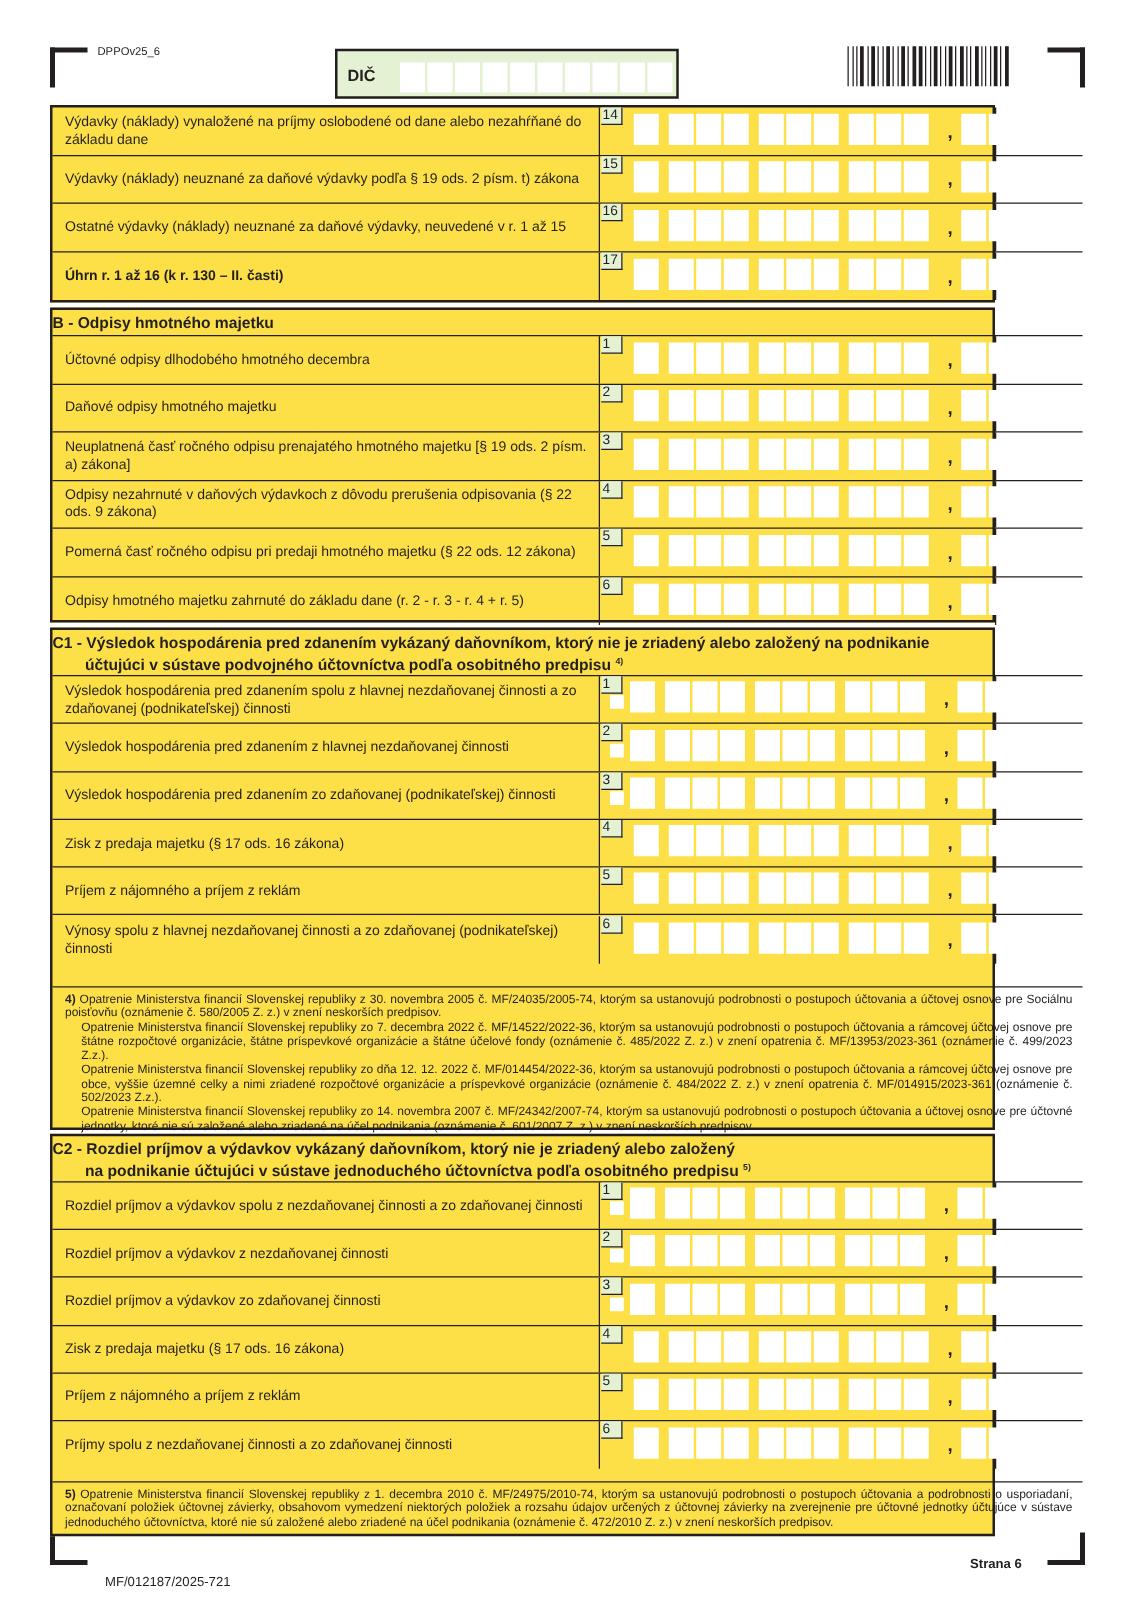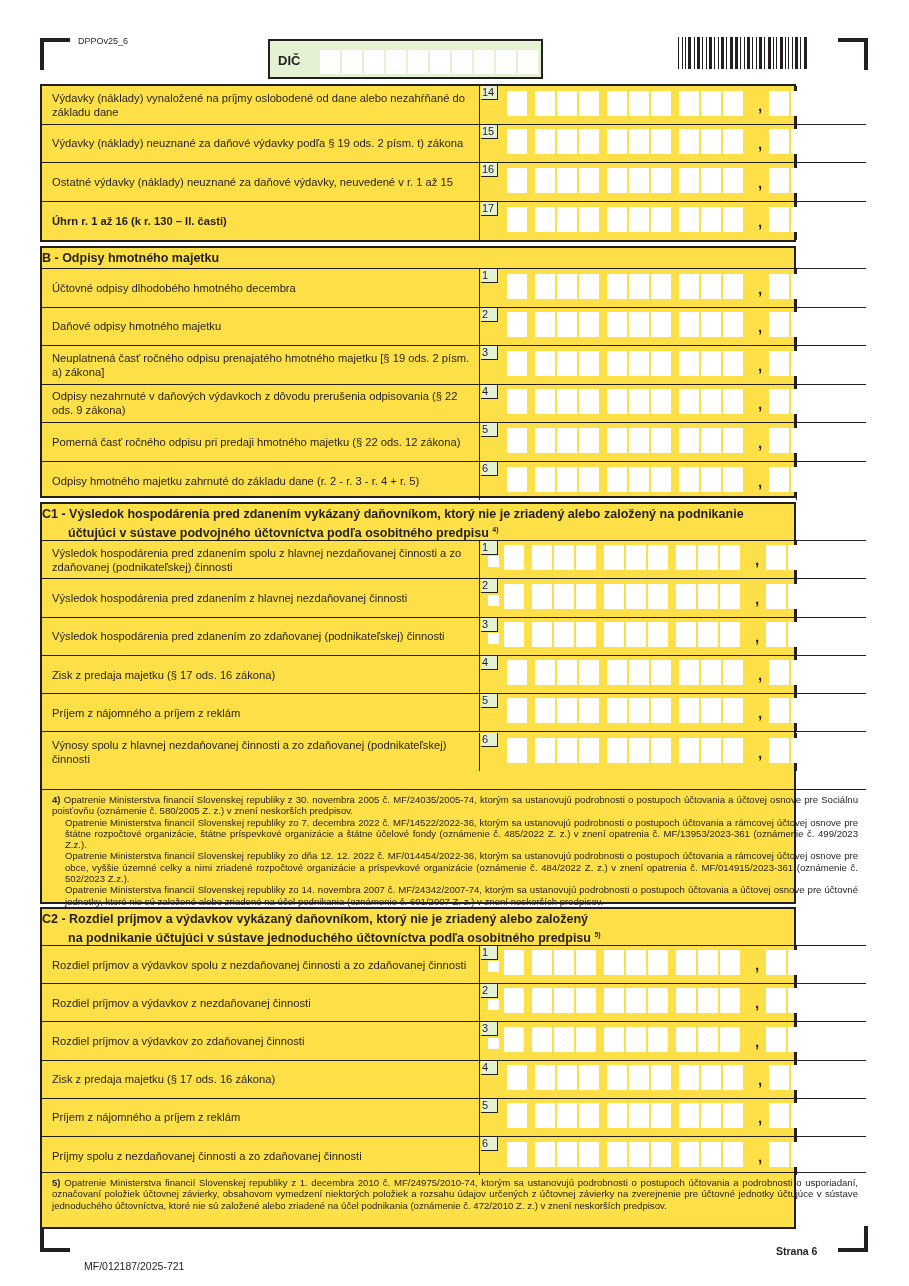--- a/index.html
+++ b/index.html
@@ -628,21 +628,21 @@
         </div>
       </div>
     </div>
   </div>
 
 <div class="section" id="secC2" style="top:907px;height:322px;">
   <div class="sec-head" style="top:0;height:37px;line-height:15px;padding-top:3px;">
     <div>C2 - Rozdiel príjmov a výdavkov vykázaný daňovníkom, ktorý nie je zriadený alebo založený</div>
     <div style="padding-left:26px;"><span>na podnikanie účtujúci v sústave jednoduchého účtovníctva podľa osobitného predpisu</span> <sup>5)</sup></div>
   </div>
-  <div class="note" id="noteC2" style="top:263px;height:54px;border-top:1px solid #231f20;">
+  <div class="note" id="noteC2" style="top:276px;height:54px;border-top:1px solid #231f20;">
       <p><b>5)</b> <span>Opatrenie Ministerstva financií Slovenskej republiky z 1. decembra 2010 č. MF/24975/2010-74, ktorým sa ustanovujú podrobnosti o postupoch účtovania a podrobnosti o usporiadaní, označovaní položiek účtovnej závierky, obsahovom vymedzení niektorých položiek a rozsahu údajov určených z účtovnej závierky na zverejnenie pre účtovné jednotky účtujúce v sústave jednoduchého účtovníctva, ktoré nie sú založené alebo zriadené na účel podnikania (oznámenie č. 472/2010 Z. z.) v znení neskorších predpisov.</span></p>
     </div>
 <div class="row" style="top: 37px; height: 38.2px; border-bottom: 1px solid rgb(35, 31, 32);">
       <div class="lbl">Rozdiel príjmov a výdavkov spolu z nezdaňovanej činnosti a zo zdaňovanej činnosti</div>
       <div class="field signed">
         <span class="num">1</span>
         <div class="cells">
           <div class="sign"></div>
           <div class="g">
             <div class="c"></div>

